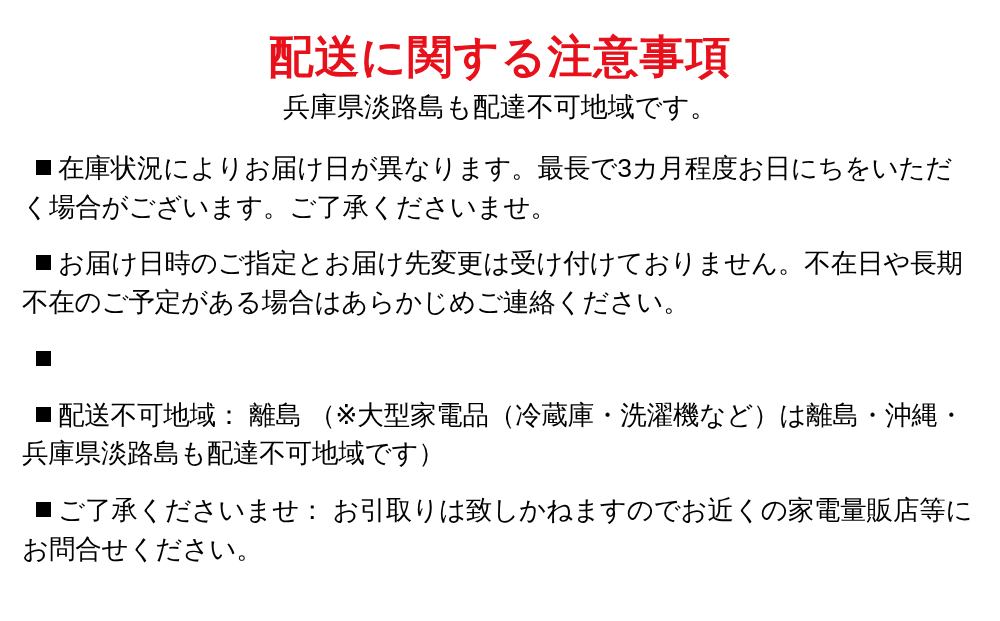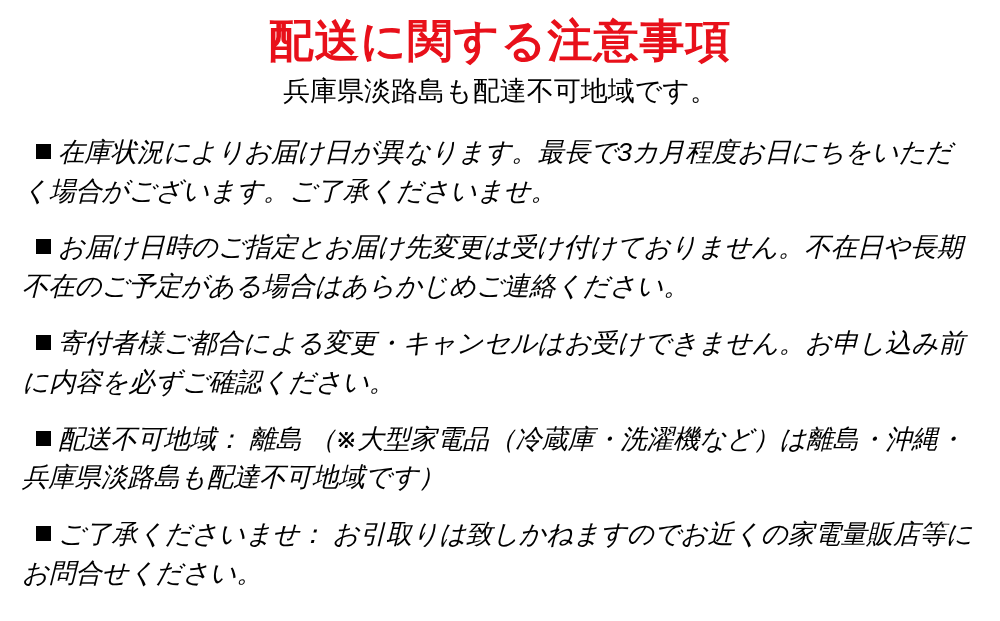--- a/index.html
+++ b/index.html
@@ -12,21 +12,21 @@
     height: 621px;
     font-family: "Liberation Sans", "DejaVu Sans", sans-serif;
     color: #000000;
     overflow: hidden;
   }
   .page {
     position: relative;
     width: 1000px;
     height: 477px;
     box-sizing: border-box;
-    padding: 10px 22px 0 22px;
+    padding: 26px 22px 0 22px;
   }
   .title {
     text-align: center;
     color: #e8101a;
     font-size: 45px;
     font-weight: bold;
     letter-spacing: 1px;
     line-height: 1.0;
     margin: 8px 0 0 0;
     white-space: nowrap;
@@ -56,21 +56,20 @@
   .bullet {
     display: inline-block;
     width: 15px;
     height: 15px;
     background: #000000;
     margin: 0 7px 3px 14px;
     vertical-align: middle;
   }
   .note-text {
     vertical-align: middle;
-    font-style: italic;
   }
 </style>
 </head>
 <body>
 
 <div class="page">
 
   <h1 class="title">配送に関する注意事項</h1>
   <h2 class="subtitle">兵庫県淡路島も配達不可地域です。</h2>
 
@@ -78,21 +77,21 @@
 
     <p class="note">
       <span class="bullet"></span><span class="note-text">在庫状況によりお届け日が異なります。最長で3カ月程度お日にちをいただく場合がございます。ご了承くださいませ。</span>
     </p>
 
     <p class="note">
       <span class="bullet"></span><span class="note-text">お届け日時のご指定とお届け先変更は受け付けておりません。不在日や長期不在のご予定がある場合はあらかじめご連絡ください。</span>
     </p>
 
     <p class="note">
-      <span class="bullet"></span><span class="note-text">寄付者様ご都合による変更・キャンセルはお受けできません。お申し込み前に内容を必ずご確認ください。</span>
+      <span class="bullet"></span>
     </p>
 
     <p class="note">
       <span class="bullet"></span><span class="note-text">配送不可地域： 離島 （※大型家電品（冷蔵庫・洗濯機など）は離島・沖縄・兵庫県淡路島も配達不可地域です）</span>
     </p>
 
     <p class="note">
       <span class="bullet"></span><span class="note-text">ご了承くださいませ： お引取りは致しかねますのでお近くの家電量販店等にお問合せください。</span>
     </p>
 

